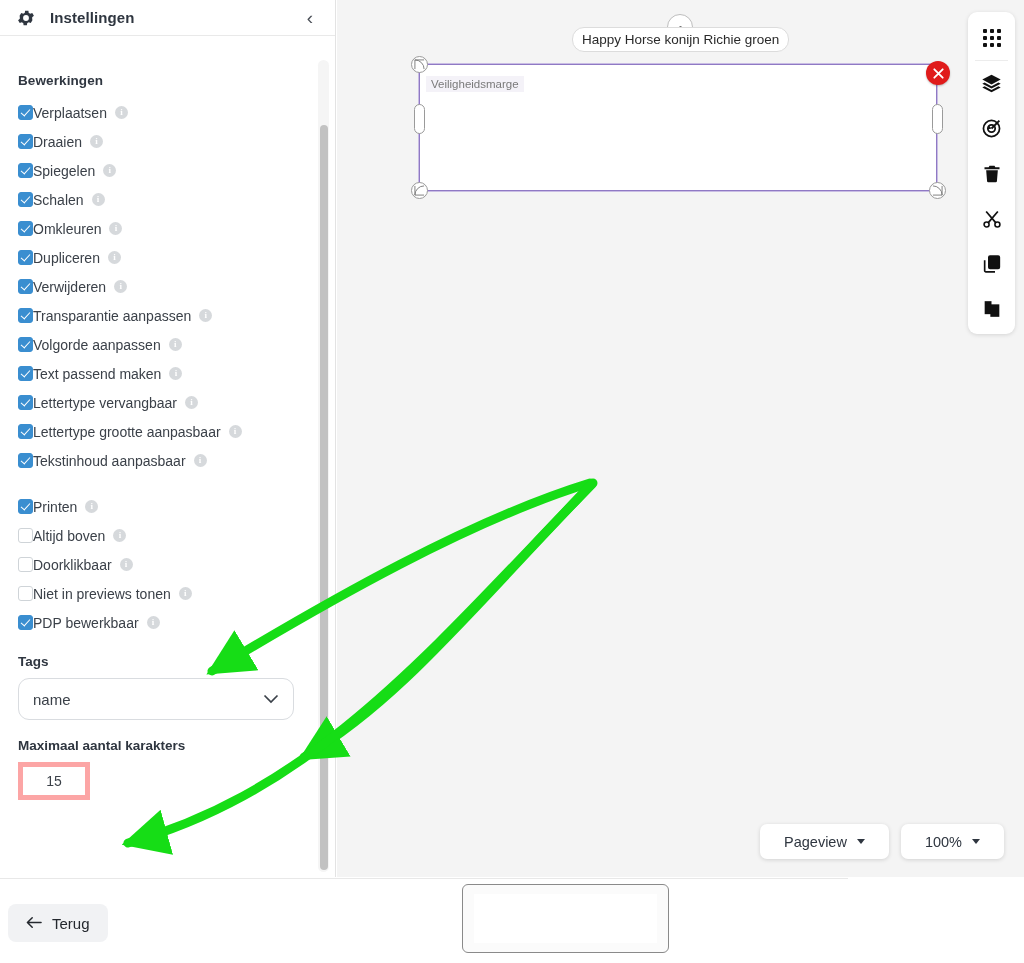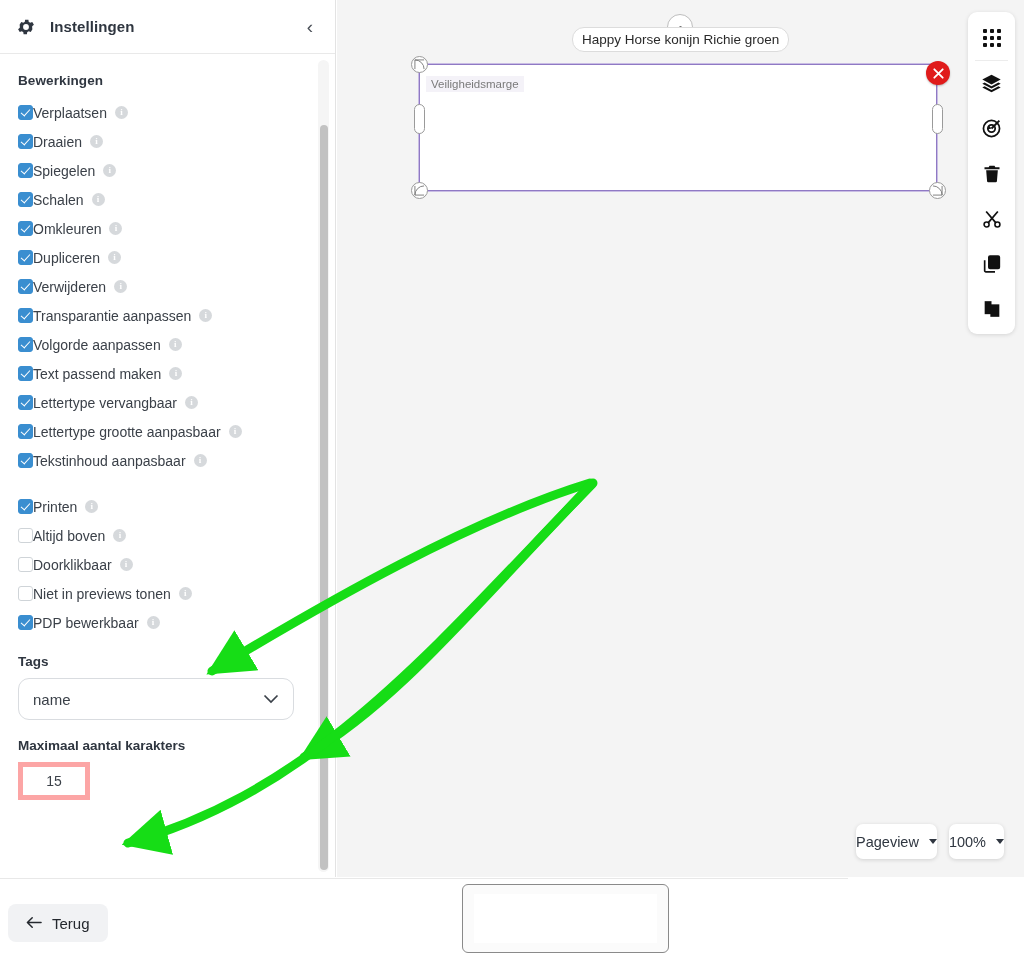--- a/index.html
+++ b/index.html
@@ -12,21 +12,21 @@
   #root { position: relative; width: 1024px; height: 963px; }
 
   
   .sidebar {
     position: absolute; left: 0; top: 0;
     width: 336px; height: 877px;
     background: #ffffff;
     border-right: 1px solid #e3e3e3;
   }
   .sidebar-header {
-    height: 54px; display: flex; align-items: center;
+    height: 36px; display: flex; align-items: center;
     padding: 0 16px; border-bottom: 1px solid #e9e9e9;
     background: #fff;
   }
   .gear { width: 20px; height: 20px; flex: 0 0 auto; color: #2f3640; }
   .sidebar-title {
     font-size: 15px; font-weight: bold; color: #2f3640;
     margin-left: 14px; letter-spacing: .1px;
   }
   .collapse-btn {
     margin-left: auto; color: #4a4f57; font-size: 19px;
@@ -174,21 +174,21 @@
 
   
   .ctl-row {
     position: absolute; right: 20px; bottom: 18px;
     display: flex; gap: 12px;
   }
   .ctl {
     background: #fff; border-radius: 7px;
     box-shadow: 0 1px 4px rgba(0,0,0,.14);
     height: 35px; display: flex; align-items: center;
-    padding: 0 0; font-size: 14.5px; color: #2f3640;
+    padding: 0 24px; font-size: 14.5px; color: #2f3640;
     cursor: pointer; gap: 10px;
   }
   .caret {
     width: 0; height: 0; border-left: 4px solid transparent;
     border-right: 4px solid transparent; border-top: 5px solid #2f3640;
   }
 
   
   .bottombar {
     position: absolute; left: 0; top: 878px;

